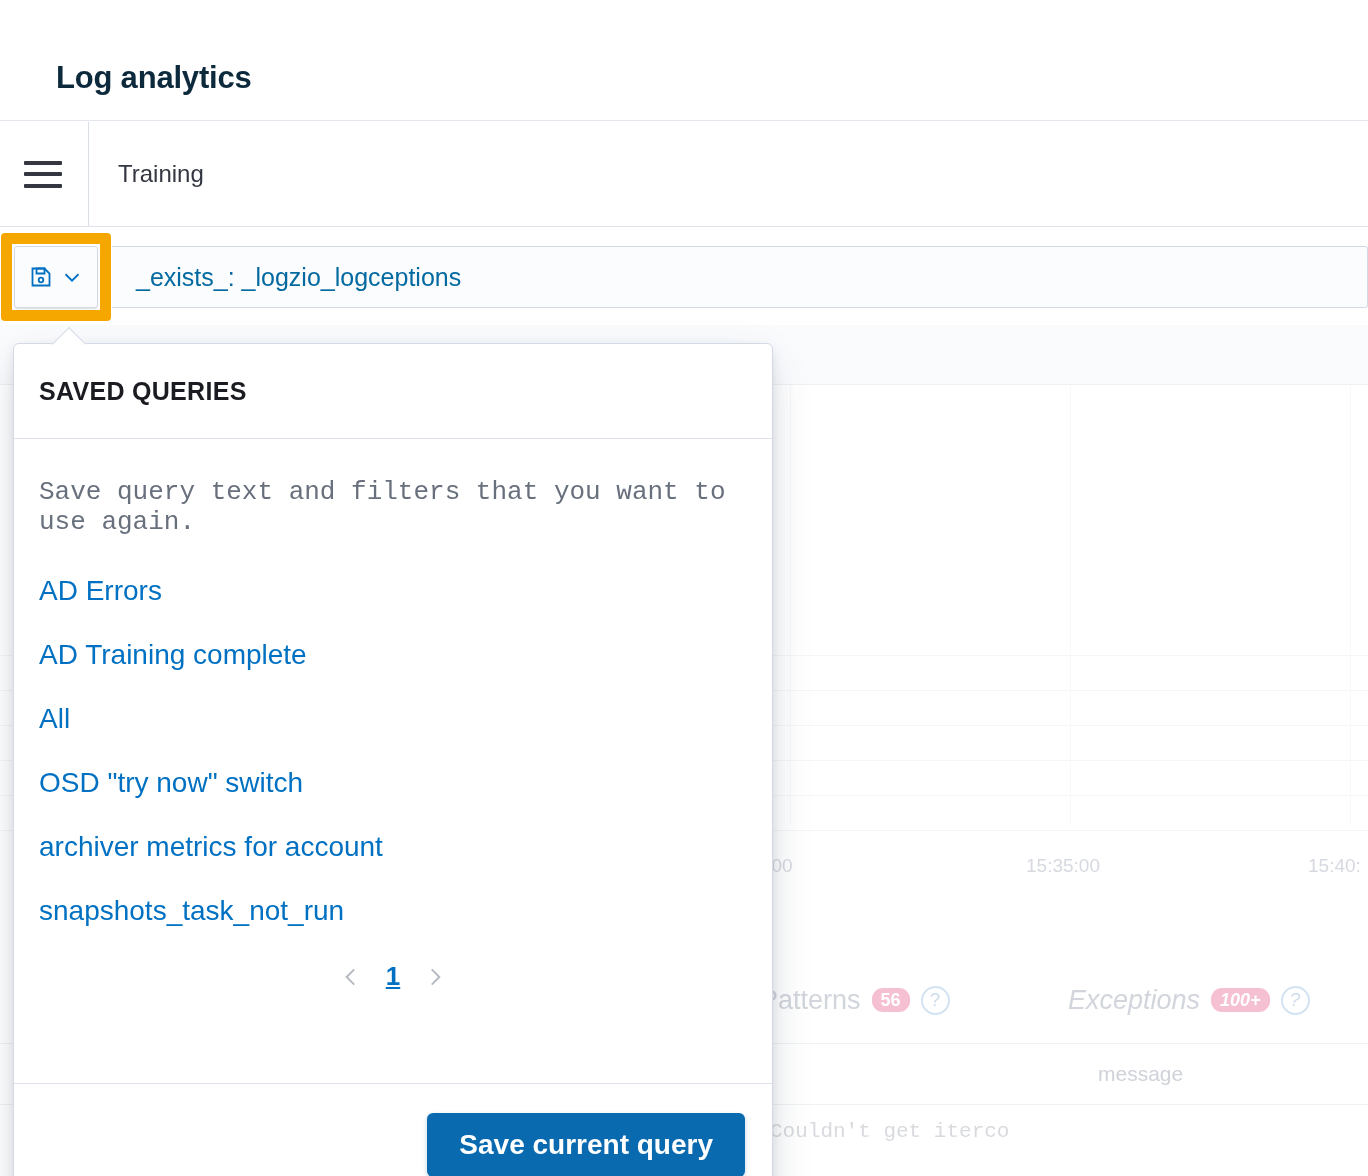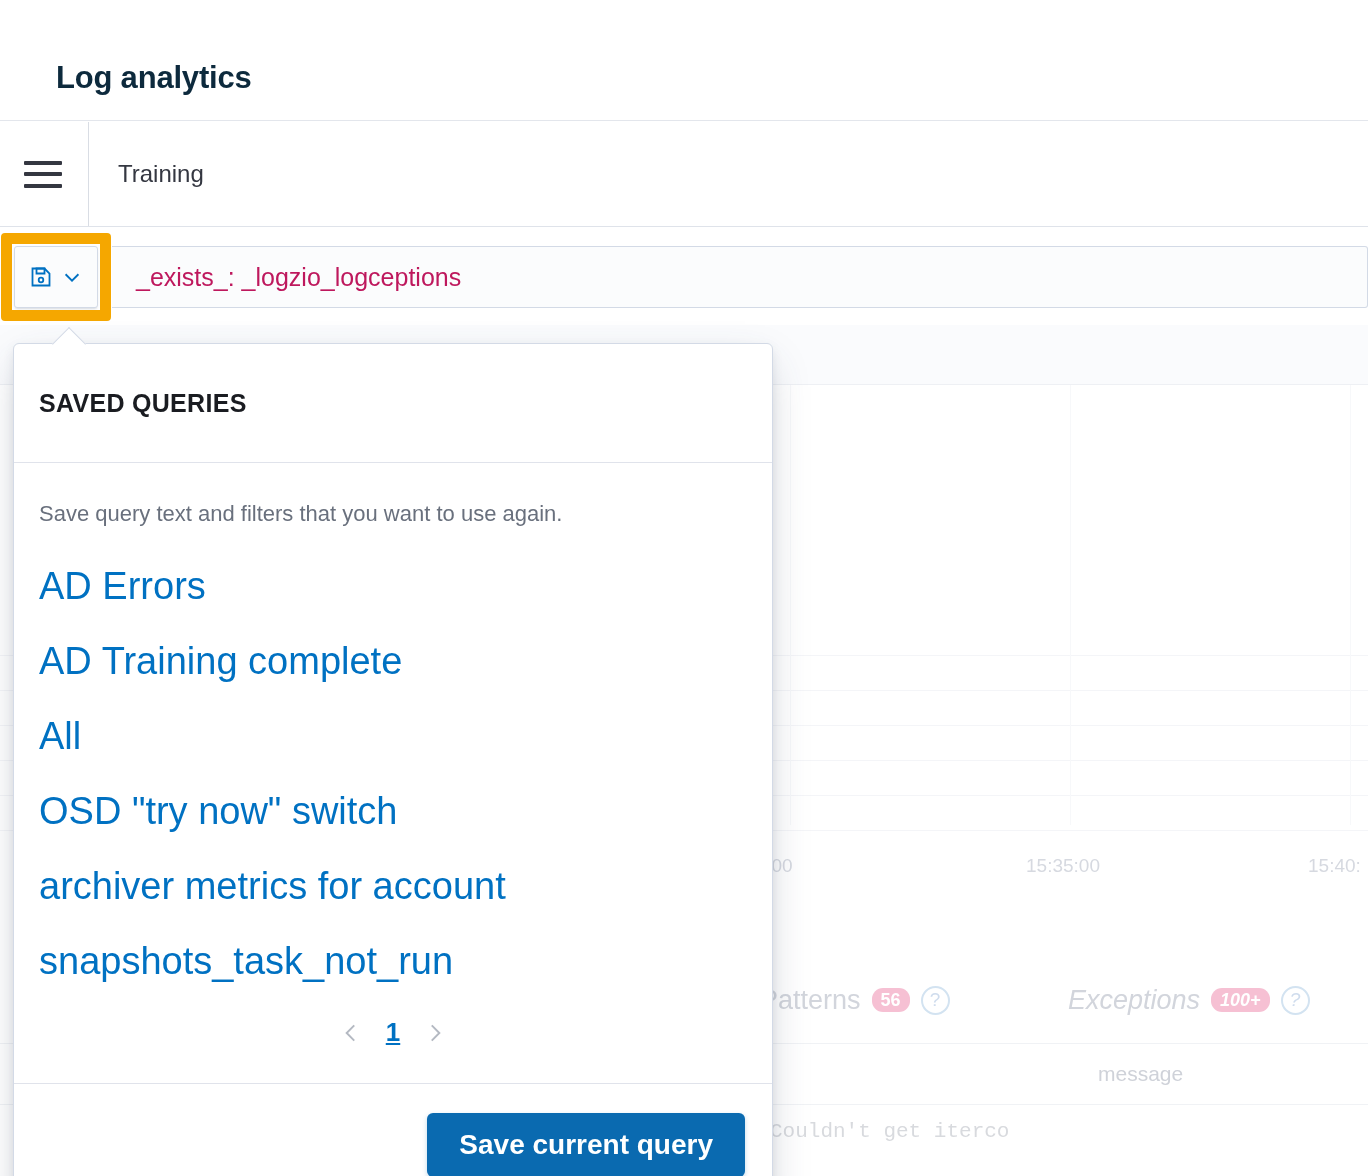--- a/index.html
+++ b/index.html
@@ -72,21 +72,21 @@
 
   .query-input {
     position:absolute; left:112px; top:18px;
     width:1256px; height:62px;
     background:#fbfcfd;
     border:1px solid #d3dae6;
     border-left:none;
     border-radius:0 3px 3px 0;
     display:flex; align-items:center;
     padding-left:24px;
-    font-size:25px; color:#be185d;
+    font-size:25px; color:#0369a1;
   }
 
   
   .bg-layer { position:absolute; left:0; top:289px; width:1368px; height:887px; }
   .bg-chart-card {
     position:absolute; left:0; top:0; width:1368px; height:60px;
     background:#fafbfd; border-bottom:1px solid #eef0f4;
   }
   .bg-chart {
     position:absolute; left:0; top:60px; width:1368px; height:480px;
@@ -148,37 +148,38 @@
   }
   .popover-tail {
     position:absolute; left:43px; top:-12px;
     width:24px; height:24px;
     background:#ffffff;
     border-left:1px solid #d3dae6;
     border-top:1px solid #d3dae6;
     transform: rotate(45deg);
   }
   .popover-header {
-    height:119px;
+    height:95px;
     border-bottom:1px solid #e0e3eb;
     display:flex; align-items:center;
     padding-left:25px;
   }
   .popover-header-title {
     font-size:25px; font-weight:700; letter-spacing:0.3px; color:#1a1c21;
   }
   .popover-body { padding:0 25px; }
   .popover-desc {
-    font-size:22px; color:#69707d;
+    font-size:26px; color:#69707d;
     padding-top:38px;
+    font-family:Liberation Mono, monospace;
   }
   .query-list { margin-top:22px; }
   .query-item {
     display:block;
-    font-size:38px; color:#0071c2;
+    font-size:28px; color:#0071c2;
     padding:16px 0;
     cursor:pointer;
     text-decoration:none;
   }
   .pagination {
     display:flex; align-items:center; justify-content:center;
     gap:22px; margin-top:18px;
   }
   .page-arrow {
     width:26px; height:26px; cursor:pointer;

